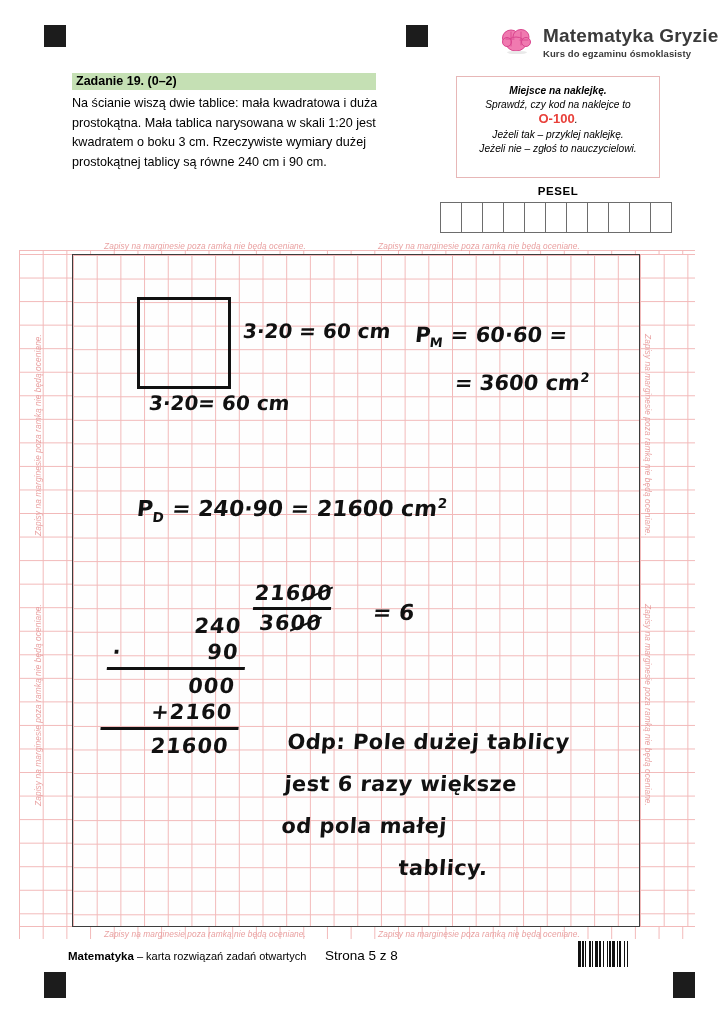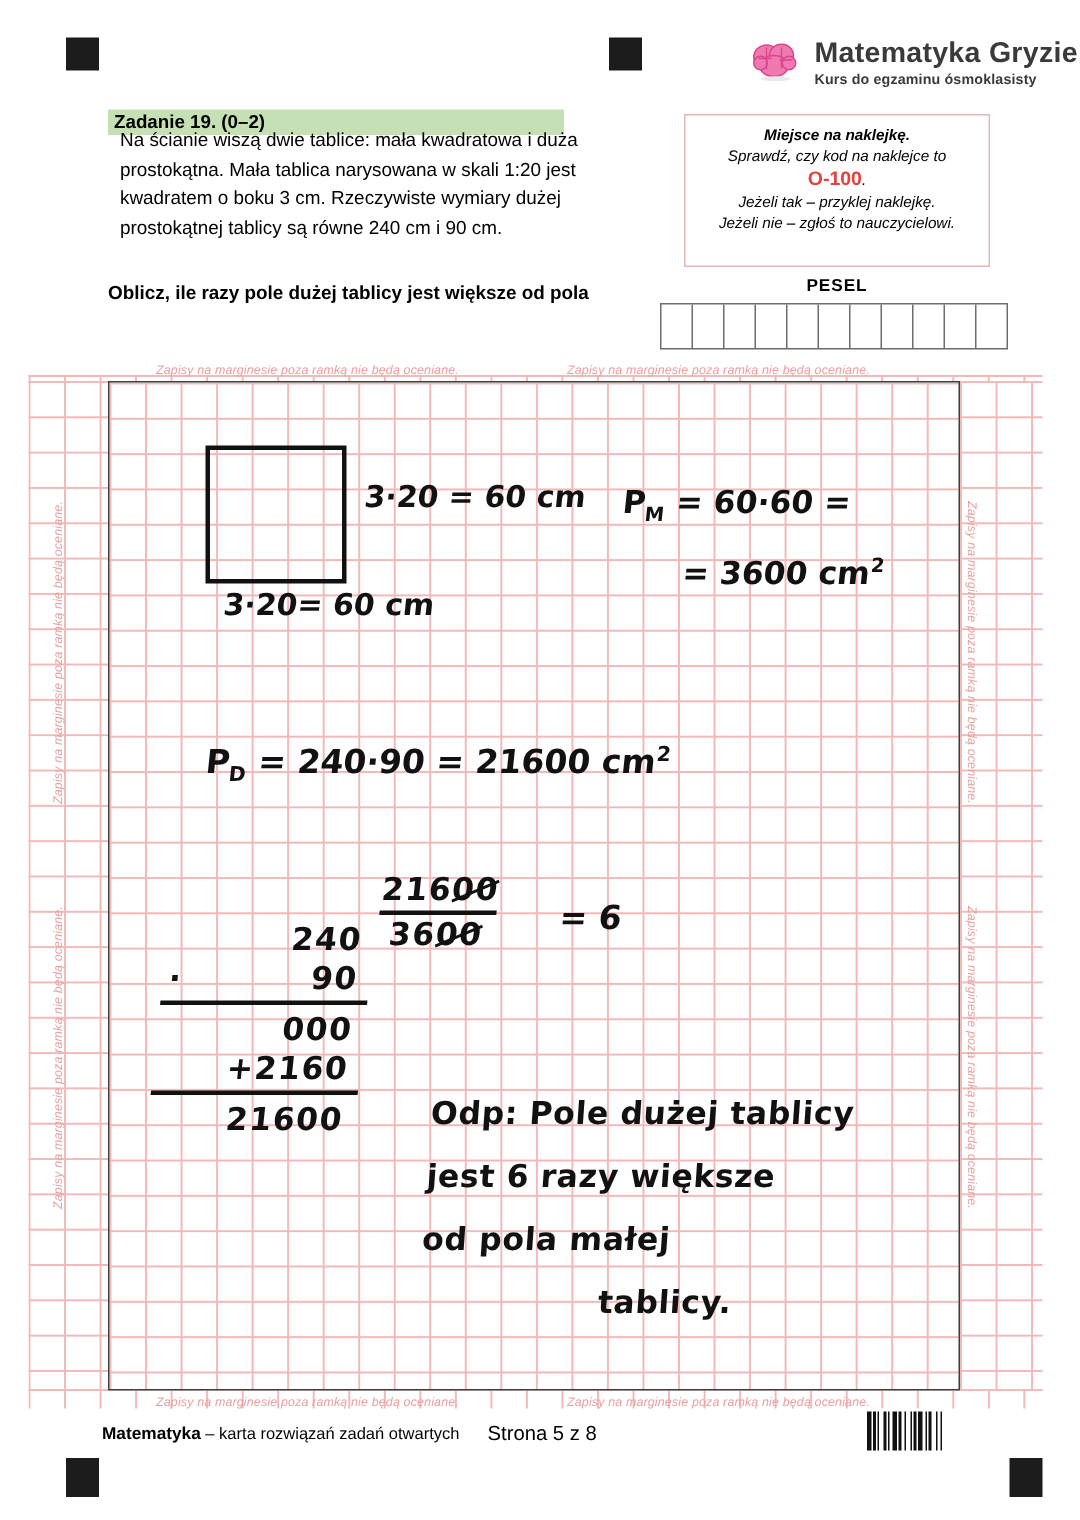--- a/index.html
+++ b/index.html
@@ -27,22 +27,22 @@
   .logo-title{font-size:19px;font-weight:bold;color:#3a3a3a;letter-spacing:.2px;}
   .logo-sub{font-size:9.5px;font-weight:bold;color:#3a3a3a;margin-top:4px;letter-spacing:.1px;}
 
   
   .task-band{
     position:absolute;left:72px;top:73px;width:304px;height:17px;
     background:#c5e0b4;
   }
   .task-band span{font-size:12.5px;font-weight:bold;color:#000;line-height:17px;padding-left:4px;display:block;}
   .task-body{
-    position:absolute;left:72px;top:84px;width:360px;
-    font-size:12.6px;color:#000;line-height:19.5px;margin-left:8px;
+    position:absolute;left:72px;top:94px;width:360px;
+    font-size:12.6px;color:#000;line-height:19.5px;
   }
   .task-body p{margin:0;}
   .task-q{
     position:absolute;left:72px;top:186px;width:360px;
     font-size:12.6px;font-weight:bold;color:#000;line-height:19px;
   }
   .task-q p{margin:0;}
 
   
   .sticker{
@@ -205,21 +205,20 @@
   </div>
 
   <div class="task-body">
     <p>Na ścianie wiszą dwie tablice: mała kwadratowa i duża</p>
     <p>prostokątna. Mała tablica narysowana w skali  1:20  jest</p>
     <p>kwadratem o boku  3 cm. Rzeczywiste wymiary dużej</p>
     <p>prostokątnej tablicy są równe  240 cm  i  90 cm.</p>
   </div>
 
   <div class="task-q">
-    <p>Oblicz, ile razy pole dużej tablicy jest większe od pola</p>
   </div>
 
   <div class="sticker">
     <div class="b">Miejsce na naklejkę.</div>
     <div>Sprawdź, czy kod na naklejce to</div>
     <div class="codeline"><span class="code">O-100</span><span>.</span></div>
     <div>Jeżeli tak – przyklej naklejkę.</div>
     <div>Jeżeli nie – zgłoś to nauczycielowi.</div>
   </div>
 

